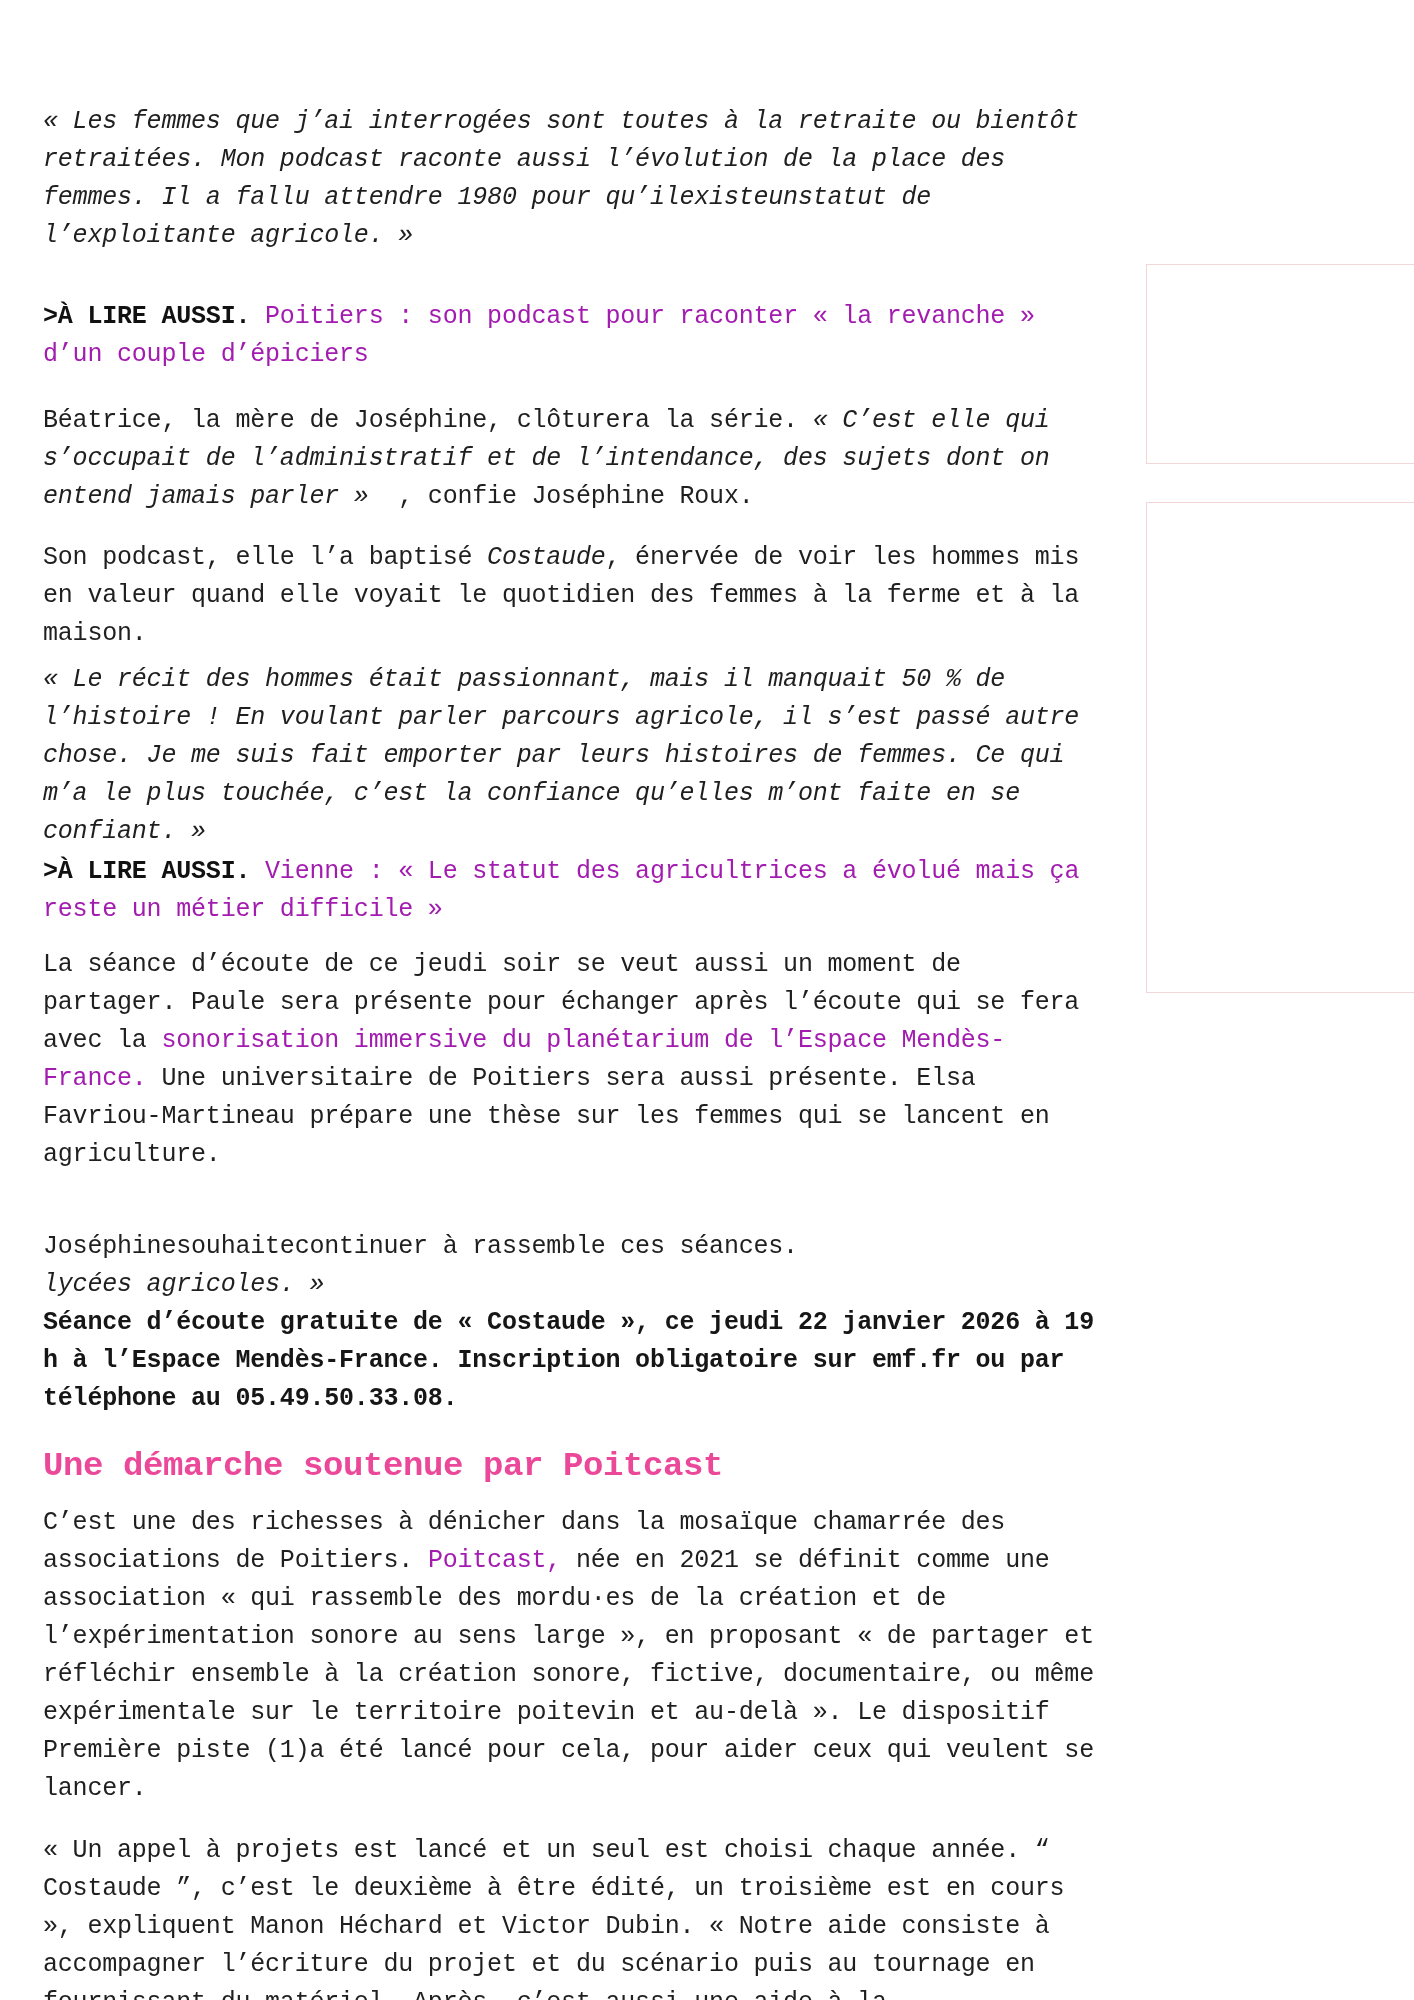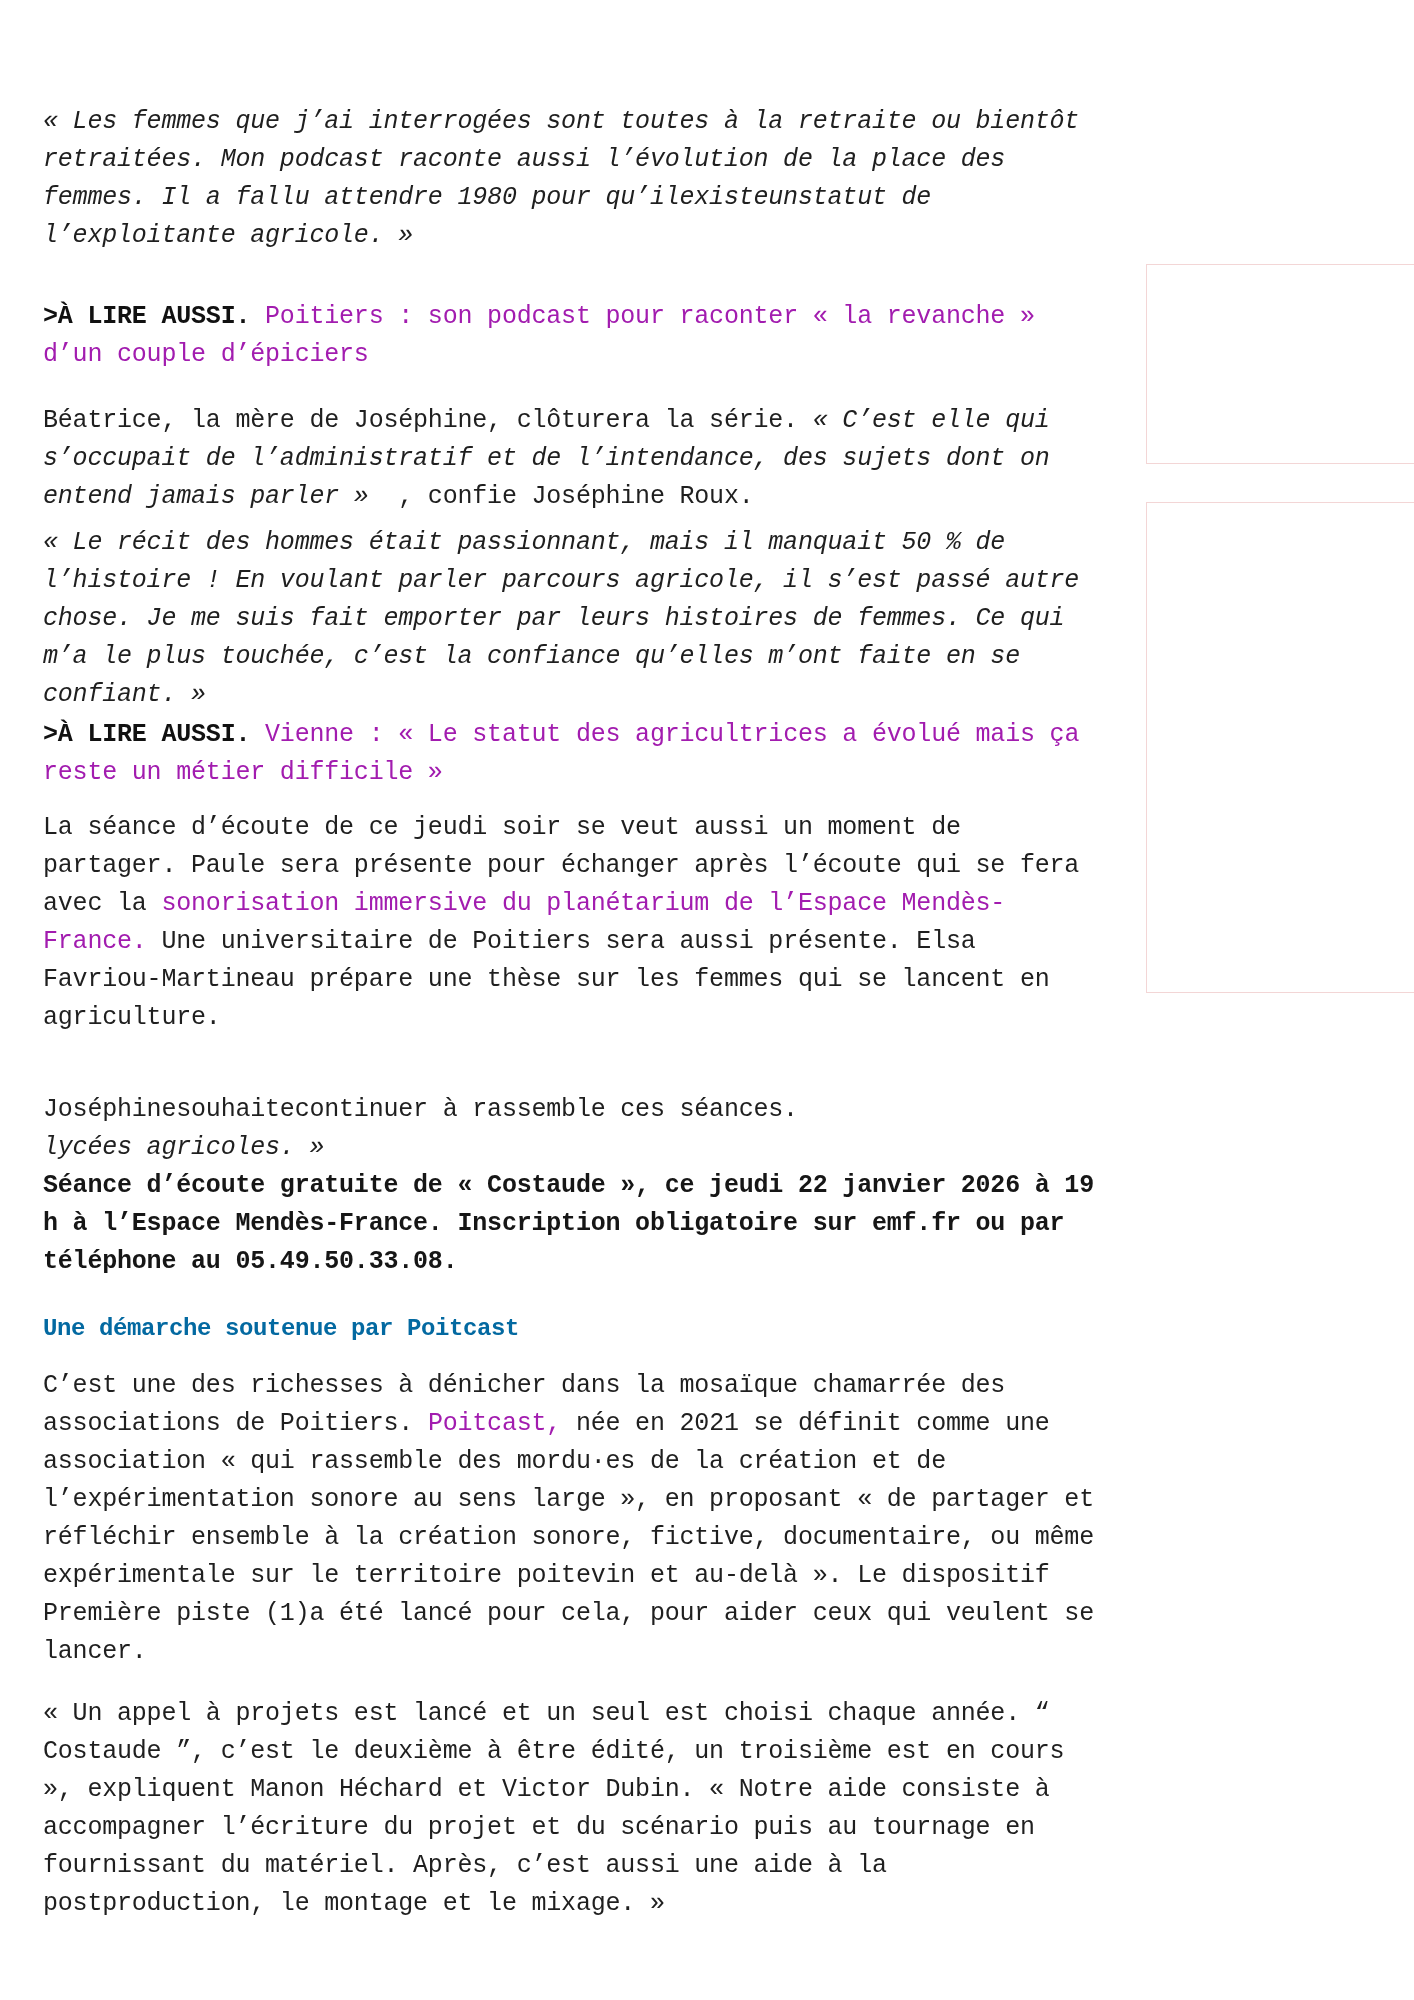--- a/index.html
+++ b/index.html
@@ -15,42 +15,43 @@
     font-size:25px; line-height:38px; letter-spacing:-0.2px;font-family:Liberation Mono, monospace;
   }
   .article-col p { margin:0; }
   .quote-para { font-style:italic; }
   .read-also { }
   .read-also .label { font-weight:700; color:#111111; }
   a.red-link { color:#a21caf; text-decoration:none; cursor:pointer; }
   em.inline-quote { font-style:italic; }
   .bold-para { font-weight:700; color:#161616; }
   h2.section-heading {
-    font-size:24px; line-height:44px; font-weight:700;
-    color:#0369a1; letter-spacing:-0.4px;
+    font-size:34px; line-height:44px; font-weight:700;
+    color:#ec4899; letter-spacing:-0.4px;
   }
   .side-card {
     position:absolute; left:1146px; width:290px;
     background:#ffffff; border:1px solid #f3d6d6;
   }
   .side-card.card-1 { top:264px; height:200px; }
   .side-card.card-2 { top:502px; height:491px; }
 </style>
 </head>
 <body>
 
 <div class="article-col">
 
   <p class="quote-para">« Les femmes que j’ai interrogées sont toutes à la retraite ou bientôt retraitées. Mon podcast raconte aussi l’évolution de la place des femmes. Il a fallu attendre 1980 pour qu’ilexisteunstatut de l’exploitante agricole. »</p>
 
   <p class="read-also" style="margin-top:43px;"><span class="label">&gt;À LIRE AUSSI.</span><span> </span><a class="red-link">Poitiers : son podcast pour raconter « la revanche » d’un couple d’épiciers</a></p>
 
 
   <p style="margin-top:28px;"><span>Béatrice, la mère de Joséphine, clôturera la série. </span><em class="inline-quote">« C’est elle qui s’occupait de l’administratif et de l’intendance, des sujets dont on entend jamais parler »</em><span>&nbsp;&nbsp;, confie Joséphine Roux.</span></p>
 
+  <p style="margin-top:23px;"><span>Son podcast, elle l’a baptisé </span><em class="inline-quote">Costaude</em><span>, énervée de voir les hommes mis en valeur quand elle voyait le quotidien des femmes à la ferme et à la maison.</span></p>
 
   <p class="quote-para" style="margin-top:8px;">« Le récit des hommes était passionnant, mais il manquait 50 % de l’histoire ! En voulant parler parcours agricole, il s’est passé autre chose. Je me suis fait emporter par leurs histoires de femmes. Ce qui m’a le plus touchée, c’est la confiance qu’elles m’ont faite en se confiant. »</p>
 
   <p class="read-also" style="margin-top:2px;"><span class="label">&gt;À LIRE AUSSI.</span><span> </span><a class="red-link">Vienne : « Le statut des agricultrices a évolué mais ça reste un métier difficile »</a></p>
 
   <p style="margin-top:17px;"><span>La séance d’écoute de ce jeudi soir se veut aussi un moment de partager. Paule sera présente pour échanger après l’écoute qui se fera avec la </span><a class="red-link">sonorisation immersive du planétarium de l’Espace Mendès-France.</a><span> Une universitaire de Poitiers sera aussi présente. Elsa Favriou-Martineau prépare une thèse sur les femmes qui se lancent en agriculture.</span></p>
 
   <p style="margin-top:54px;">Joséphinesouhaitecontinuer à rassemble ces séances.</p>
 
   <p class="quote-para">lycées agricoles. »</p>

